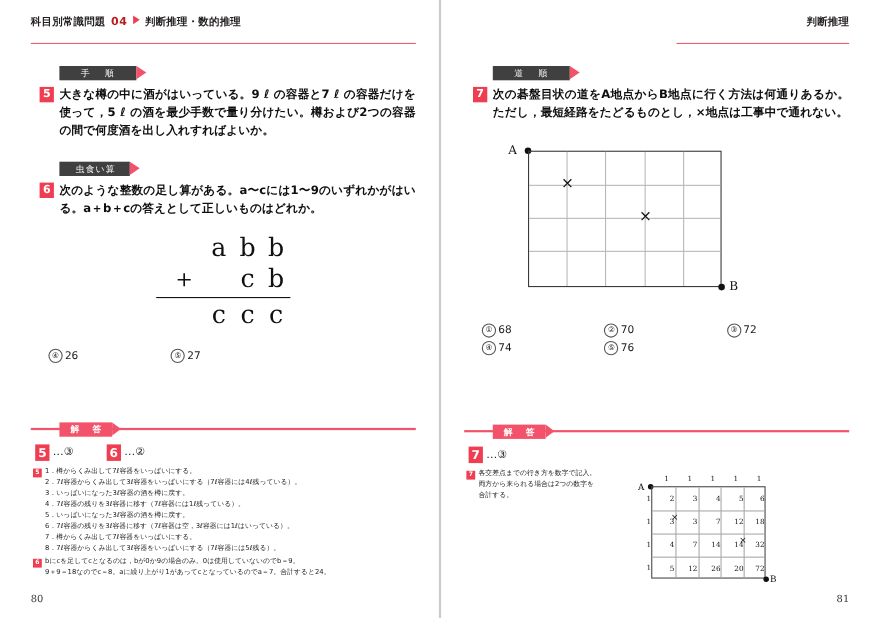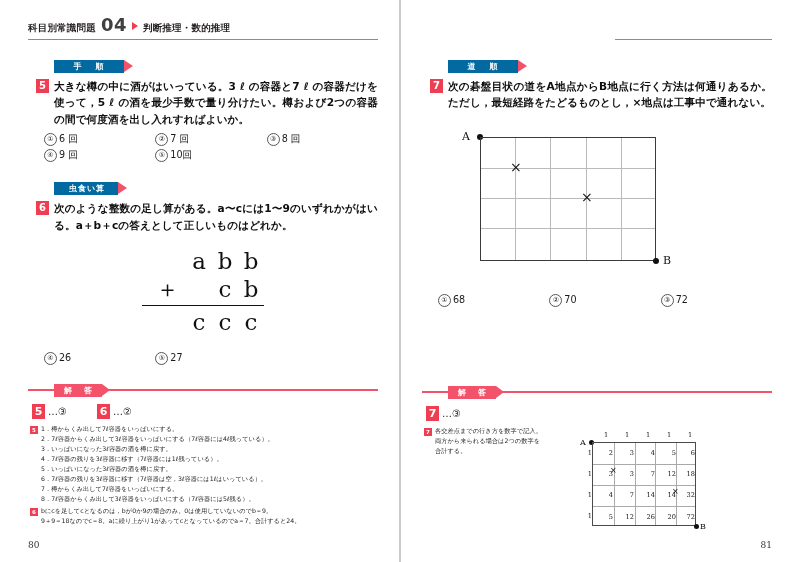--- a/index.html
+++ b/index.html
@@ -58,47 +58,47 @@
     position: absolute;
     left: 0; right: 0;
     bottom: 0;
     height: 1px;
     background: #ec5f72;
   }
   .runhead.right .runhead-inner { justify-content: flex-end; }
   .runhead.right .runhead-rule { left: 55%; }
   .rh-series { font-weight: bold; font-size: 9.5px; color:#231f20; }
   .rh-num {
-    color: #404040;
+    color: #b91c1c;
     font-weight: bold;
-    font-size: 18px;
+    font-size: 10px;
     letter-spacing: .5px;
   }
   .rh-tri {
     display:inline-block;
     width:0;height:0;
     border-left: 6px solid #ef3e52;
     border-top: 4px solid transparent;
     border-bottom: 4px solid transparent;
     transform: translateY(-1px);
   }
   .rh-title { font-weight: bold; font-size: 9.5px; }
 
   
   .tag {
     display: inline-flex;
     align-items: center;
     justify-content: center;
     height: 13px;
     min-width: 52px;
     padding: 0 8px 0 10px;
-    background: #0369a1;
+    background: #404040;
     color: #fff;
     font-size: 8px;
-    font-weight: bold;
+    font-weight: normal;
     letter-spacing: 3px;
     position: relative;
     margin: 0 0 5px 26px;
   }
   .tag::after {
     content: "";
     position: absolute;
     right: -9px; top: 0;
     width: 0; height: 0;
     border-left: 9px solid #f2536a;
@@ -340,33 +340,21 @@
         <span class="rh-title">判断推理・数的推理</span>
       </div>
       <div class="runhead-rule"></div>
     </div>
 
     <div style="margin-top:14px;">
       <div class="tag">手　順</div>
       <div class="qblock">
         <div class="qline">
           <div class="qnum">5</div>
-          <div class="qtext">大きな樽の中に酒がはいっている。3 ℓ の容器と7 ℓ の容器だけを使って，5 ℓ の酒を最少手数で量り分けたい。樽および2つの容器の間で何度酒を出し入れすればよいか。</div>
-        </div>
-      </div>
-      <div class="choices">
-        <div class="choice-row">
-          <div class="choice"><span class="cnum">①</span><span>6 回</span></div>
-          <div class="choice"><span class="cnum">②</span><span>7 回</span></div>
-          <div class="choice"><span class="cnum">③</span><span>8 回</span></div>
-        </div>
-        <div class="choice-row">
-          <div class="choice"><span class="cnum">④</span><span>9 回</span></div>
-          <div class="choice"><span class="cnum">⑤</span><span>10回</span></div>
-          <div class="choice"></div>
+          <div class="qtext">大きな樽の中に酒がはいっている。9 ℓ の容器と7 ℓ の容器だけを使って，5 ℓ の酒を最少手数で量り分けたい。樽および2つの容器の間で何度酒を出し入れすればよいか。</div>
         </div>
       </div>
     </div>
 
     <div style="margin-top:14px;">
       <div class="tag" style="letter-spacing:1px;min-width:46px;">虫食い算</div>
       <div class="qblock">
         <div class="qline">
           <div class="qnum">6</div>
           <div class="qtext">次のような整数の足し算がある。a〜cには1〜9のいずれかがはいる。a＋b＋cの答えとして正しいものはどれか。</div>
@@ -440,20 +428,23 @@
         </div>
       </div>
     </div>
 
     <div class="folio">80</div>
   </div>
 
   <div class="page page-right">
 
     <div class="runhead right">
+      <div class="runhead-inner">
+        <span class="rh-title">判断推理</span>
+      </div>
       <div class="runhead-rule"></div>
     </div>
 
     <div style="margin-top:14px;">
       <div class="tag">道　順</div>
       <div class="qblock">
         <div class="qline">
           <div class="qnum">7</div>
           <div class="qtext">次の碁盤目状の道をA地点からB地点に行く方法は何通りあるか。ただし，最短経路をたどるものとし，×地点は工事中で通れない。</div>
         </div>
@@ -477,20 +468,25 @@
         <div class="node-dot" style="left:231px; top:133px;"></div>
         <div class="node-label" style="left:241px; top:129px;">B</div>
       </div>
 
       <div class="choices" style="margin-top:19px;">
         <div class="choice-row">
           <div class="choice"><span class="cnum">①</span><span>68</span></div>
           <div class="choice"><span class="cnum">②</span><span>70</span></div>
           <div class="choice"><span class="cnum">③</span><span>72</span></div>
         </div>
+        <div class="choice-row">
+          <div class="choice"><span class="cnum">④</span><span>74</span></div>
+          <div class="choice"><span class="cnum">⑤</span><span>76</span></div>
+          <div class="choice"></div>
+        </div>
       </div>
     </div>
 
     <div class="ans-sec" style="bottom:30px;">
       <div class="ans-rule"></div>
       <div class="ans-tag">解　答</div>
       <div class="ans-keys">
         <div class="ans-key">
           <span class="ak-num">7</span>
           <span class="ak-val">…③</span>

